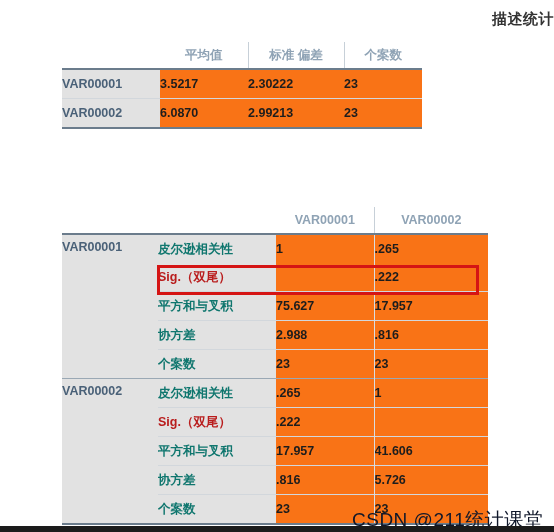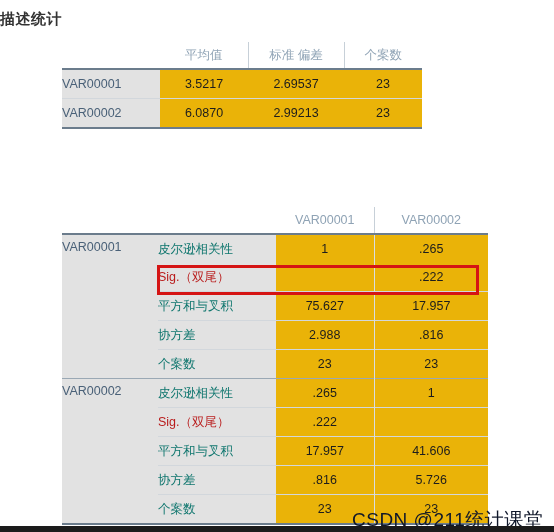--- a/index.html
+++ b/index.html
@@ -14,40 +14,40 @@
     background: #ffffff;
     font-family: "Liberation Sans", "DejaVu Sans", sans-serif;
     overflow: hidden;
   }
 
   
   .tbl-title {
     position: absolute;
     left: 0;
     width: 554px;
-    text-align: left;
+    text-align: right;
     font-weight: bold;
     font-size: 15px;
     color: #333333;
     letter-spacing: 0.5px;
   }
   #title-desc { top: 10px; }
   #title-corr { top: 175px; }
 
   
   .spss-table {
     position: absolute;
     border-collapse: collapse;
     font-size: 12.5px;
     table-layout: fixed;
   }
   .spss-table td, .spss-table th {
     padding: 0;
     margin: 8px;
-    font-weight: normal;
+    font-weight: bold;
     vertical-align: middle;
     white-space: nowrap;
     overflow: hidden;
   }
 
   
   .colhead {
     color: #8fa3b5;
     font-size: 12.5px;
     text-align: center;
@@ -82,23 +82,23 @@
     text-align: left;
     padding-left: 9px;
     height: 28px;
   }
   .statlab.dark {
     color: #b91c1c;
   }
 
   
   .num {
-    background: #eab308;
+    background: #f97316;
     color: #1d1d1d;
-    text-align: center;
+    text-align: left;
     padding-right: 12px;
     height: 28px;
     font-weight: bold;
   }
   .num.vline {
     border-left: 1px solid #d9dde1;
   }
 
   
   #tbl-desc {
@@ -165,21 +165,21 @@
       <tr>
         <td class="colhead corner"></td>
         <td class="colhead">平均值</td>
         <td class="colhead vline">标准 偏差</td>
         <td class="colhead vline">个案数</td>
       </tr>
 
       <tr class="rule-top">
         <td class="stub">VAR00001</td>
         <td class="num">3.5217</td>
-        <td class="num">2.69537</td>
+        <td class="num">2.30222</td>
         <td class="num">23</td>
       </tr>
 
       <tr class="rule-thin">
         <td class="stub">VAR00002</td>
         <td class="num">6.0870</td>
         <td class="num">2.99213</td>
         <td class="num">23</td>
       </tr>
 

